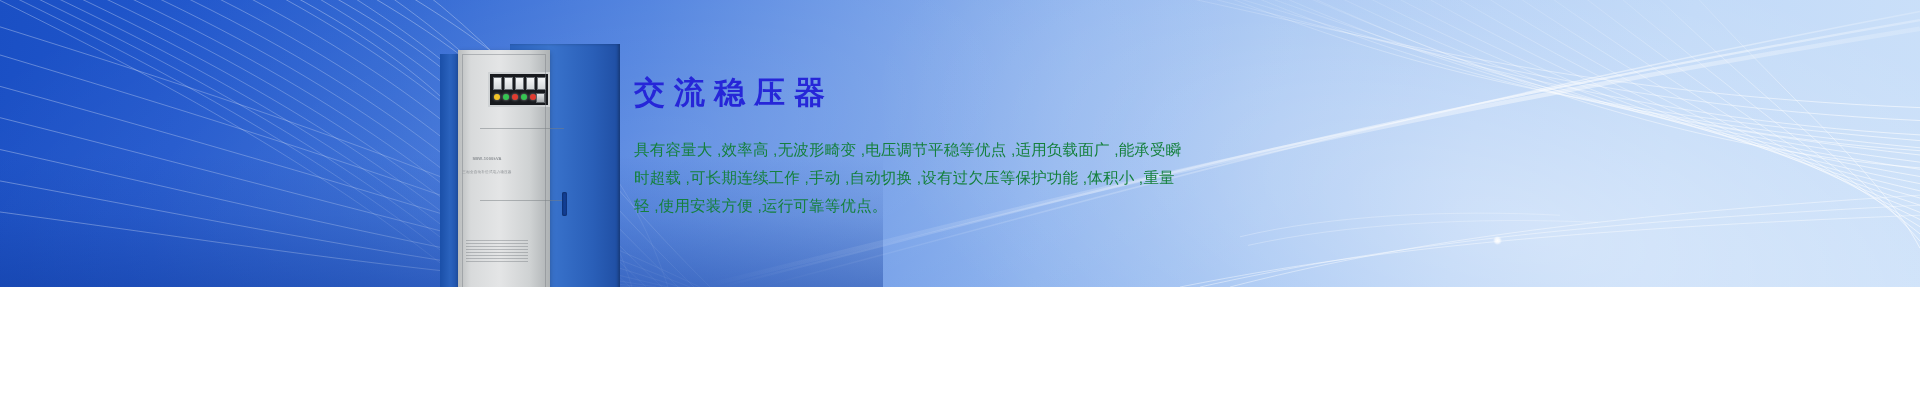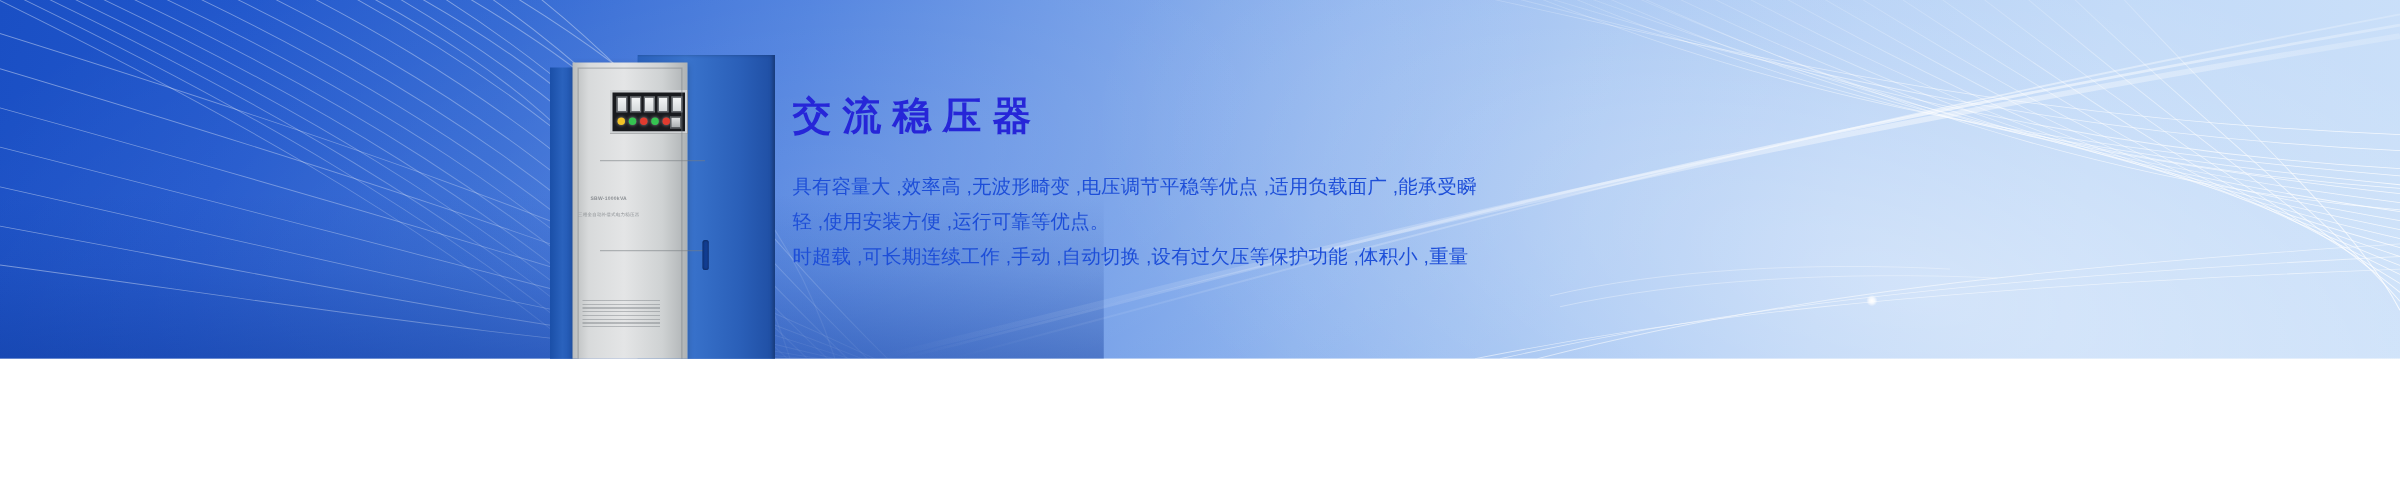--- a/index.html
+++ b/index.html
@@ -247,21 +247,21 @@
     line-height: 1.1;
     white-space: nowrap;
   }
   .body-lines {
     margin: 26px 0 0 0;
     padding: 0;
     list-style: none;
   }
   .body-lines li {
     font-size: 15.5px;
-    color: #1d4ed8;
+    color: #15803d;
     line-height: 28px;
     white-space: nowrap;
     letter-spacing: 0.2px;
   }
 </style>
 </head>
 <body>
 
 <div id="banner">
 
@@ -407,18 +407,18 @@
   <div class="reflection">
     <div class="refl-side"></div>
     <div class="refl-blue"></div>
     <div class="refl-front"></div>
   </div>
 
   <div class="text-block">
     <h1 class="headline">交流稳压器</h1>
     <ul class="body-lines">
       <li>具有容量大 ,效率高 ,无波形畸变 ,电压调节平稳等优点 ,适用负载面广 ,能承受瞬</li>
+      <li>时超载 ,可长期连续工作 ,手动 ,自动切换 ,设有过欠压等保护功能 ,体积小 ,重量</li>
       <li>轻 ,使用安装方便 ,运行可靠等优点。</li>
-      <li>时超载 ,可长期连续工作 ,手动 ,自动切换 ,设有过欠压等保护功能 ,体积小 ,重量</li>
     </ul>
   </div>
 
 </div>
 
 </body></html>

